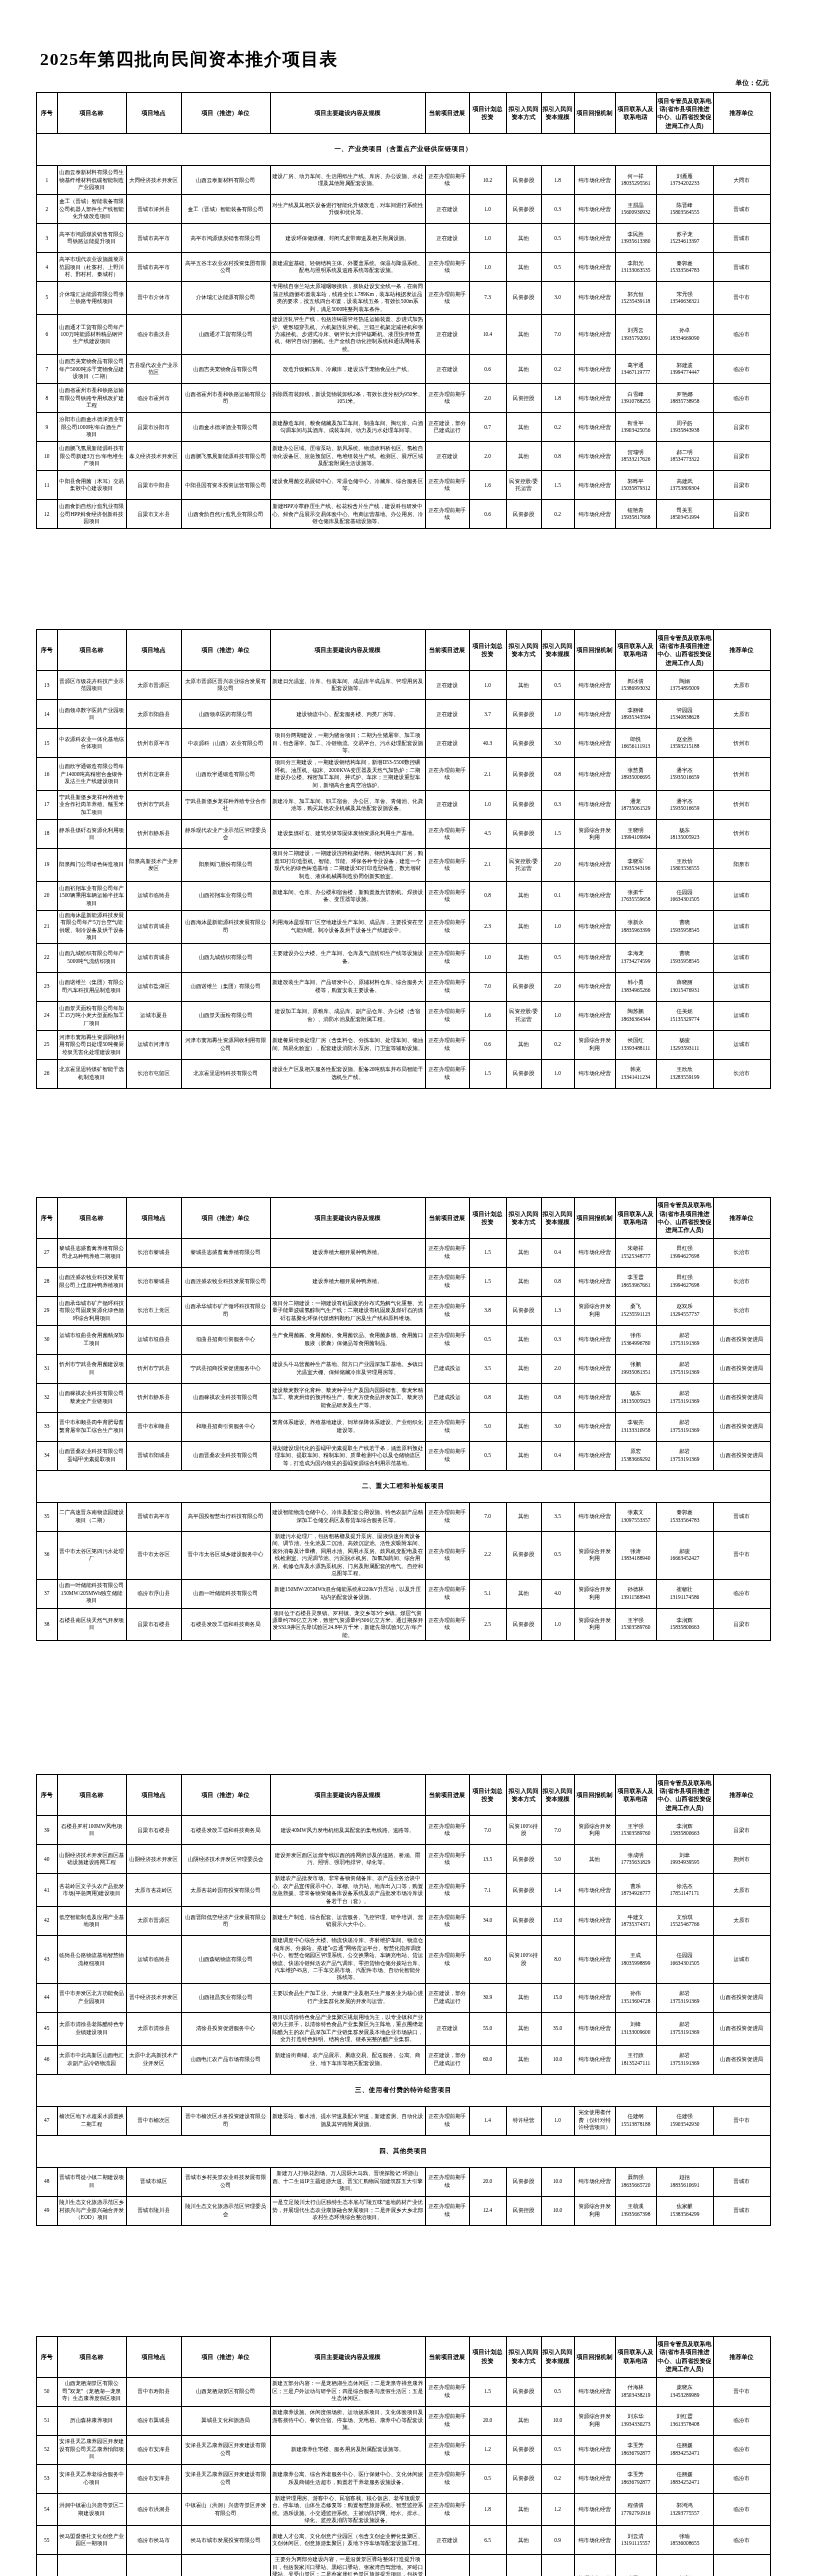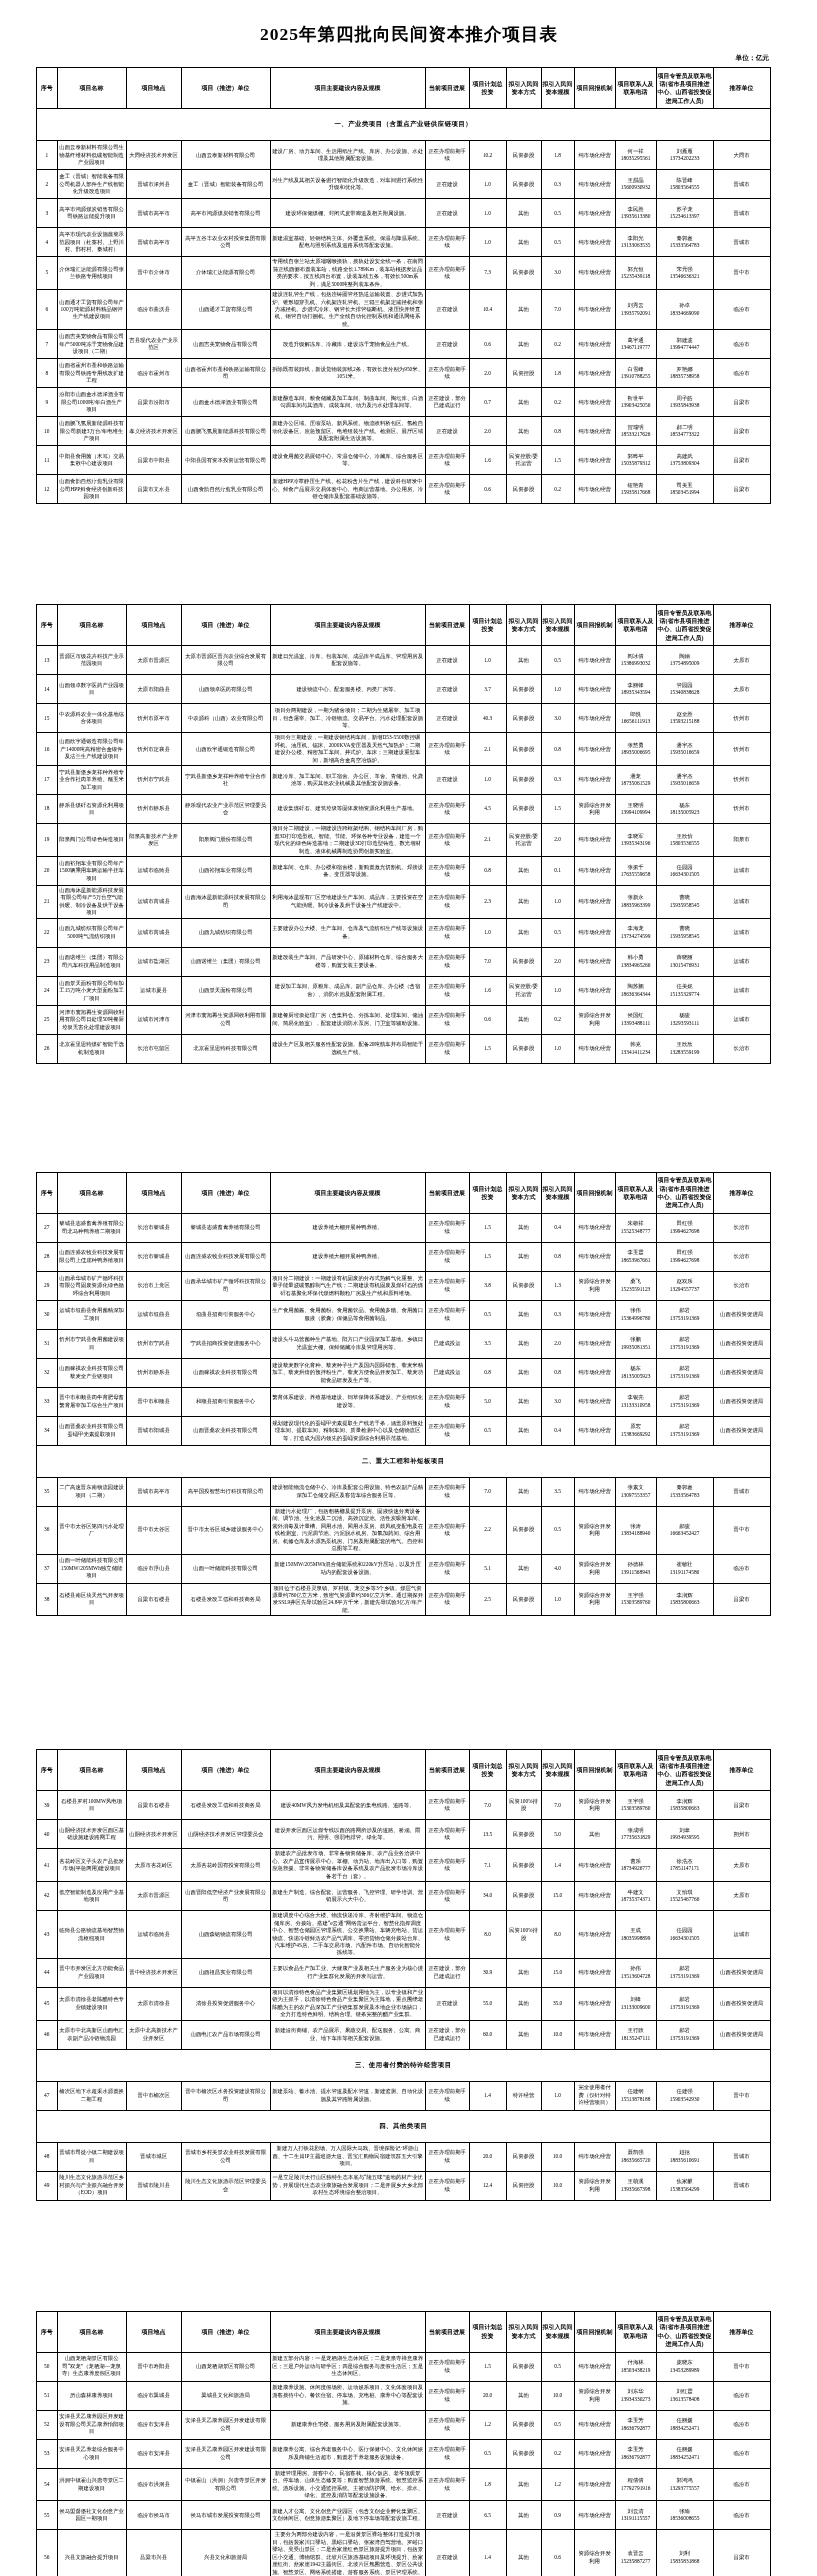--- a/index.html
+++ b/index.html
@@ -1,21 +1,21 @@
 <!DOCTYPE html>
 <html style="font-size:8.2px"><head>
 <meta charset="utf-8">
 <style>
   html,body{margin:0;padding:0;background:#ffffff;}
   #sheet{
     position:relative;width:818px;height:3468px;background:#fff;overflow:hidden;
     font-family:"Liberation Serif","DejaVu Serif",serif;color:#000;
   }
   .doc-title{
-    padding-top:22px;text-align:center;font-size:17.5px;font-weight:bold;letter-spacing:1px;
+    padding-top:47px;font-size:17.5px;font-weight:bold;letter-spacing:1px;margin-left:40px;
   }
   .unit-note{
     text-align:right;margin:8.2px 49px 4.1px 0;font-size:6.7px;font-weight:bold;
   }
   table.proj{
     border-collapse:collapse;table-layout:fixed;width:732px;margin-left:36px;
     border:1px solid #000;background:#fff;
   }
   table.proj th,table.proj td{
     border:0.5px solid #000;font-size:5.4px;line-height:1.38;padding:1px 1.5px;

